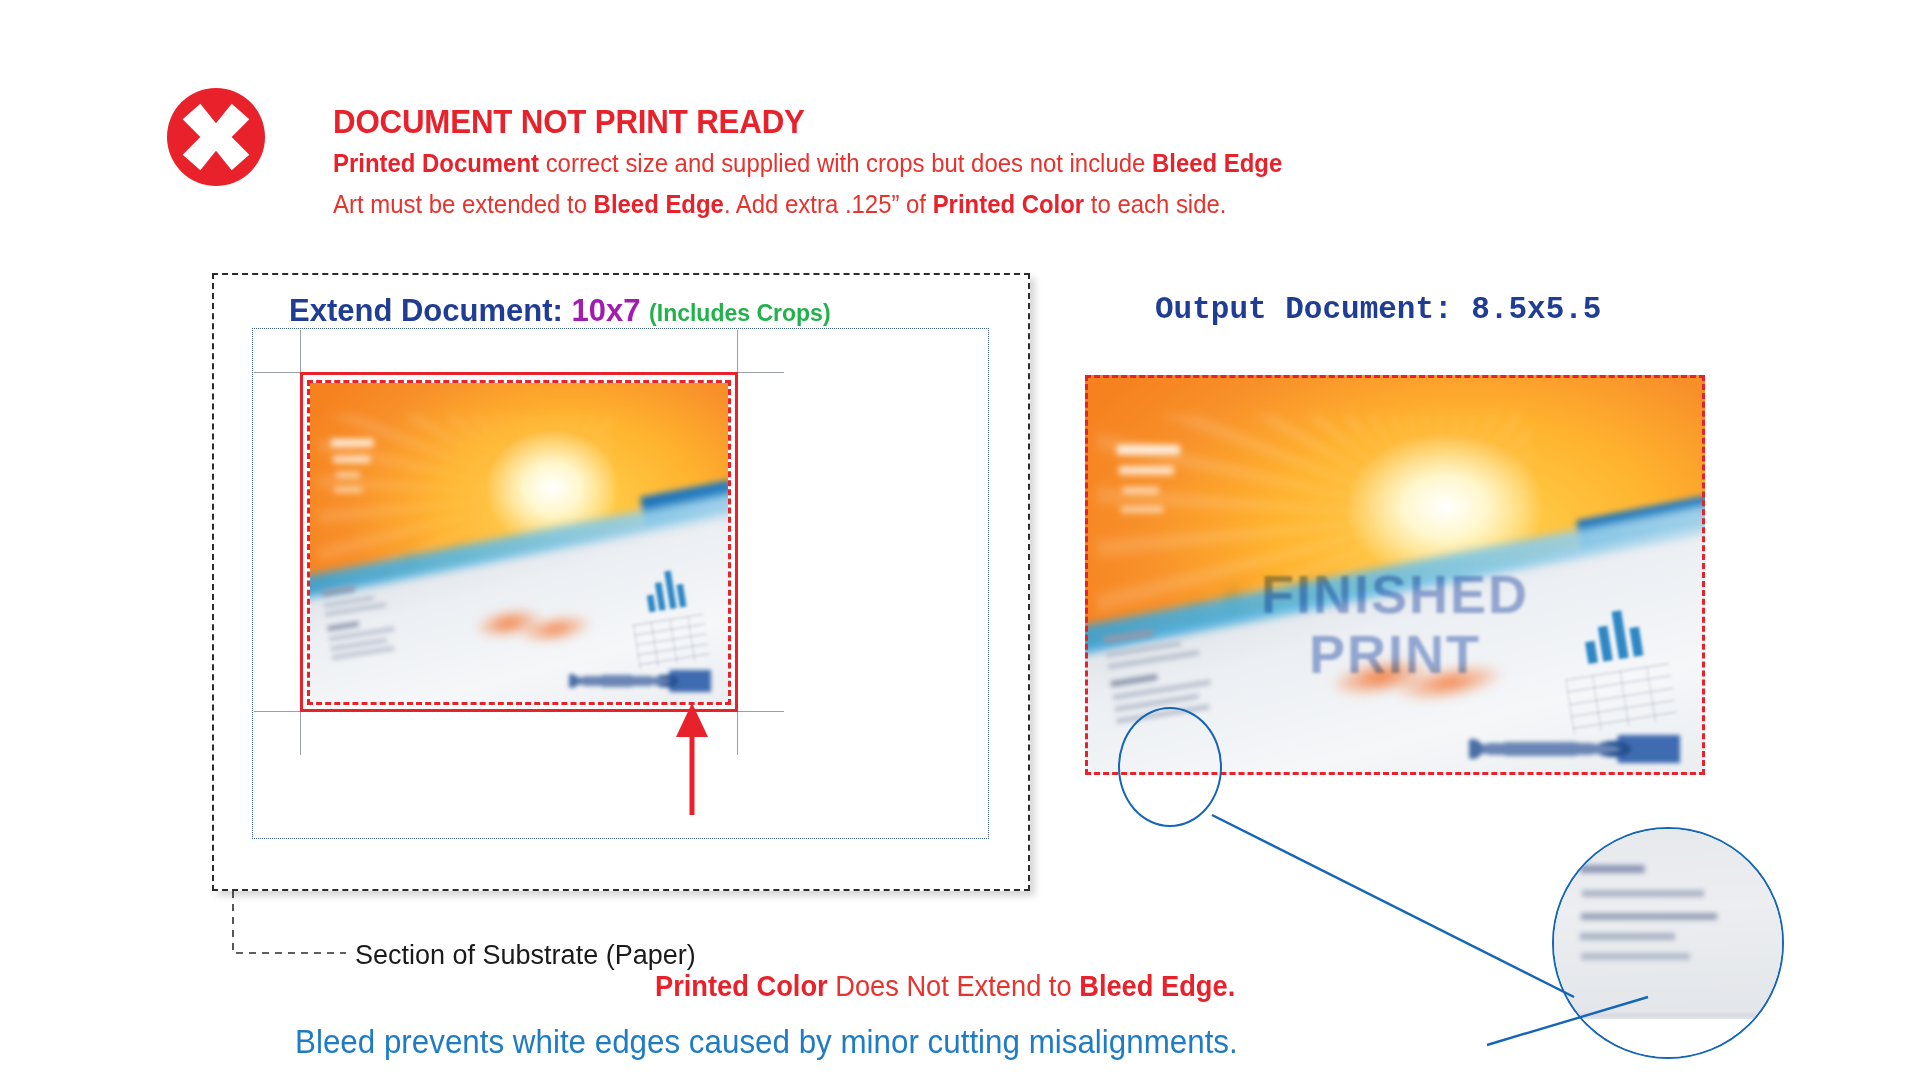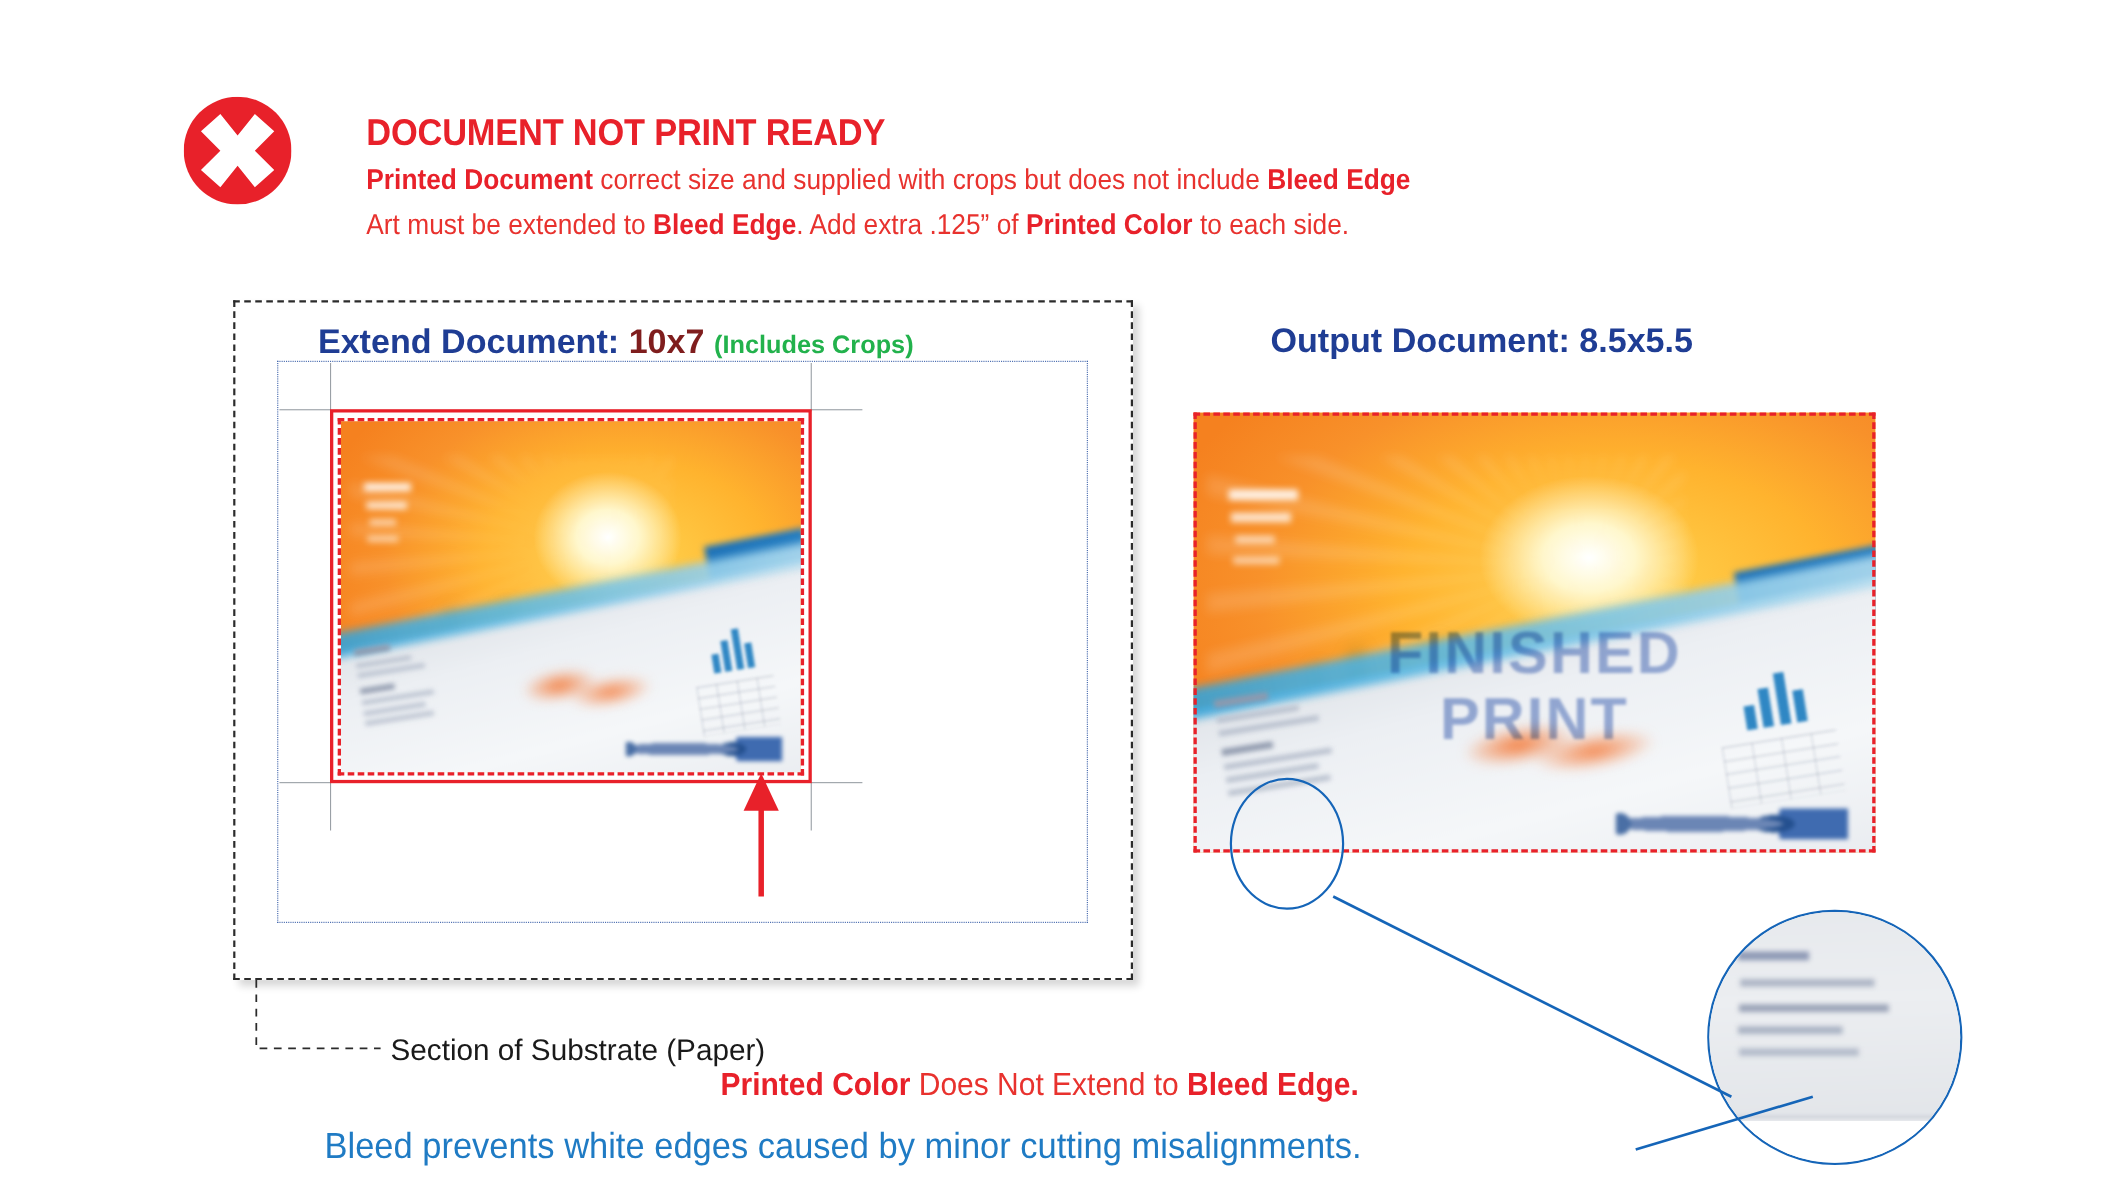--- a/index.html
+++ b/index.html
@@ -37,25 +37,25 @@
   }
   #doc-box{
     position:absolute;left:252px;top:283px;width:737px;height:511px;
     border:1px dotted #3a5fa8;box-sizing:border-box;
   }
   .label-left{
     position:absolute;left:289px;top:248px;
     font-size:31px;font-weight:bold;white-space:nowrap;
     color:#1f3d94;
   }
-  .label-left .sz{color:#7f1d1d;}
+  .label-left .sz{color:#a21caf;}
   .label-left .crops{color:#22b24c;font-size:23px;}
   .label-right{
     position:absolute;left:1155px;top:247px;
-    font-size:31px;font-weight:bold;color:#1f3d94;white-space:nowrap;
+    font-size:31px;font-weight:bold;color:#1f3d94;white-space:nowrap;font-family:Liberation Mono, monospace;
   }
 
   
   .cmark{position:absolute;background:#9aa0a6;}
 
   
   #trim{
     position:absolute;left:300px;top:327px;width:438px;height:340px;
     border:3px solid #e8212a;box-sizing:border-box;
   }

